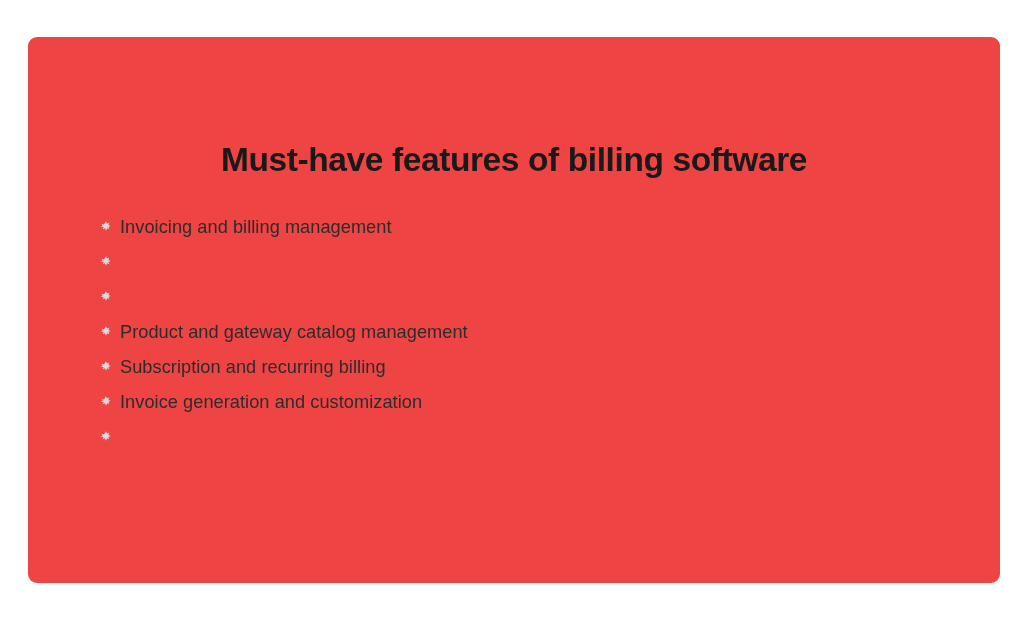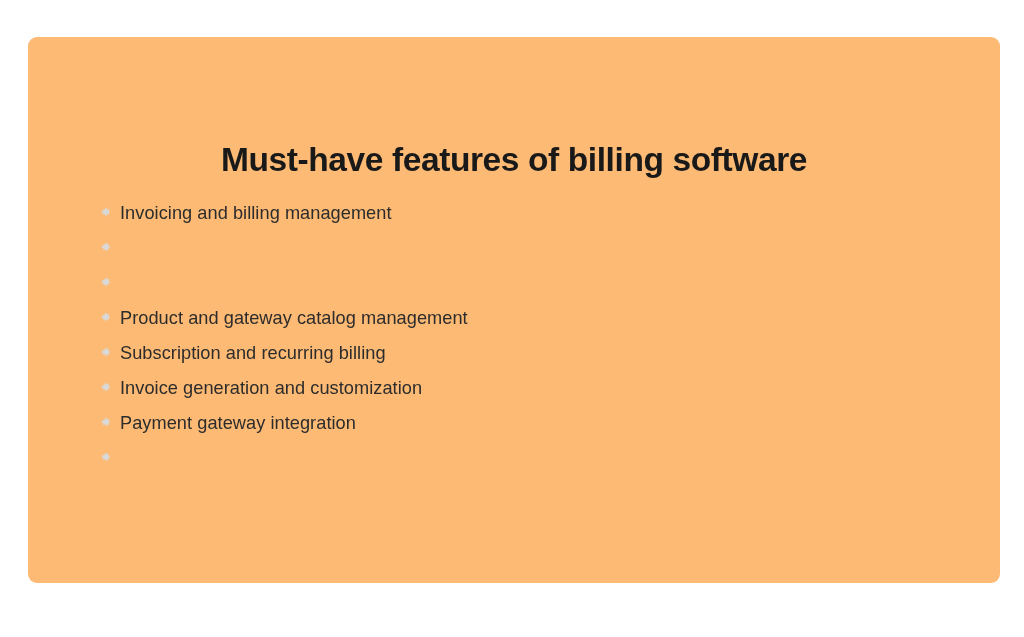--- a/index.html
+++ b/index.html
@@ -15,21 +15,21 @@
     overflow: hidden;
     position: relative;
   }
 
   .card {
     position: absolute;
     left: 28px;
     top: 37px;
     width: 972px;
     height: 546px;
-    background: #fdba74;
+    background: #ef4444;
     border-radius: 9px;
     box-sizing: border-box;
   }
 
   .page-title {
     position: absolute;
     left: 0;
     top: 103px;
     width: 972px;
     text-align: center;
@@ -37,21 +37,21 @@
     font-weight: 800;
     letter-spacing: -0.4px;
     color: #191919;
     line-height: 1.2;
     white-space: nowrap;
   }
 
   .columns {
     position: absolute;
     left: 0;
-    top: 164px;
+    top: 178px;
     width: 972px;
     display: flex;
     align-items: flex-start;
     gap: 16px;
   }
 
   .column {
     display: flex;
     flex-direction: column;
   }
@@ -172,28 +172,20 @@
 
       <div class="list-item">
         <span class="bullet-icon">
           <svg viewBox="0 0 24 24" fill="currentColor" aria-hidden="true">
               <path d="M12 0.6l2.1 4.5 4.6-1.9-1.9 4.6 4.6 2.1-4.6 2.1 1.9 4.6-4.6-1.9-2.1 4.6-2.1-4.6-4.6 1.9 1.9-4.6L0.6 12l4.6-2.1L3.3 5.3l4.6 1.9z"></path>
             </svg>
         </span>
         <span class="item-label">Invoice generation and customization</span>
       </div>
 
-      <div class="list-item">
-        <span class="bullet-icon">
-          <svg viewBox="0 0 24 24" fill="currentColor" aria-hidden="true">
-              <path d="M12 0.6l2.1 4.5 4.6-1.9-1.9 4.6 4.6 2.1-4.6 2.1 1.9 4.6-4.6-1.9-2.1 4.6-2.1-4.6-4.6 1.9 1.9-4.6L0.6 12l4.6-2.1L3.3 5.3l4.6 1.9z"></path>
-            </svg>
-        </span>
-        <span class="item-label">Payment gateway integration</span>
-      </div>
 
       <div class="list-item">
         <span class="bullet-icon">
           <svg viewBox="0 0 24 24" fill="currentColor" aria-hidden="true">
               <path d="M12 0.6l2.1 4.5 4.6-1.9-1.9 4.6 4.6 2.1-4.6 2.1 1.9 4.6-4.6-1.9-2.1 4.6-2.1-4.6-4.6 1.9 1.9-4.6L0.6 12l4.6-2.1L3.3 5.3l4.6 1.9z"></path>
             </svg>
         </span>
       </div>
 
     </div>

